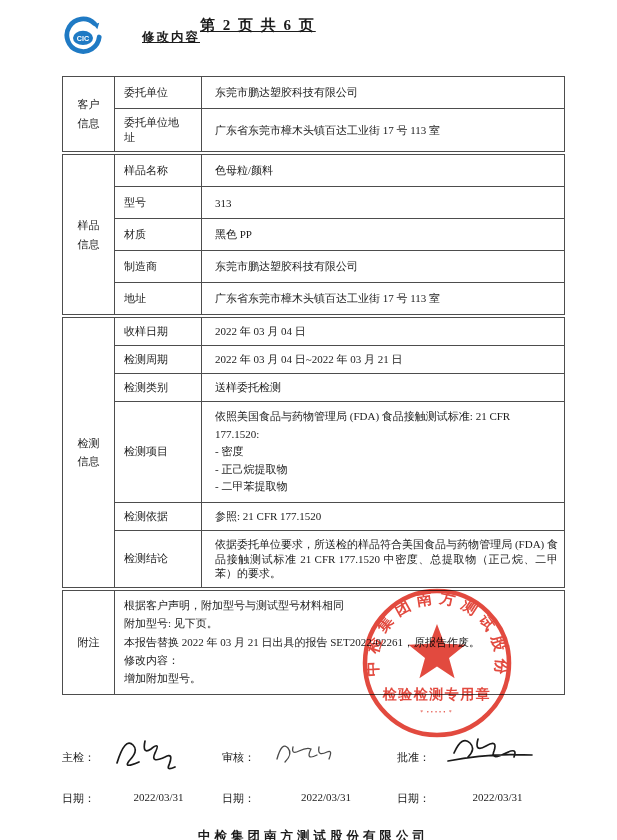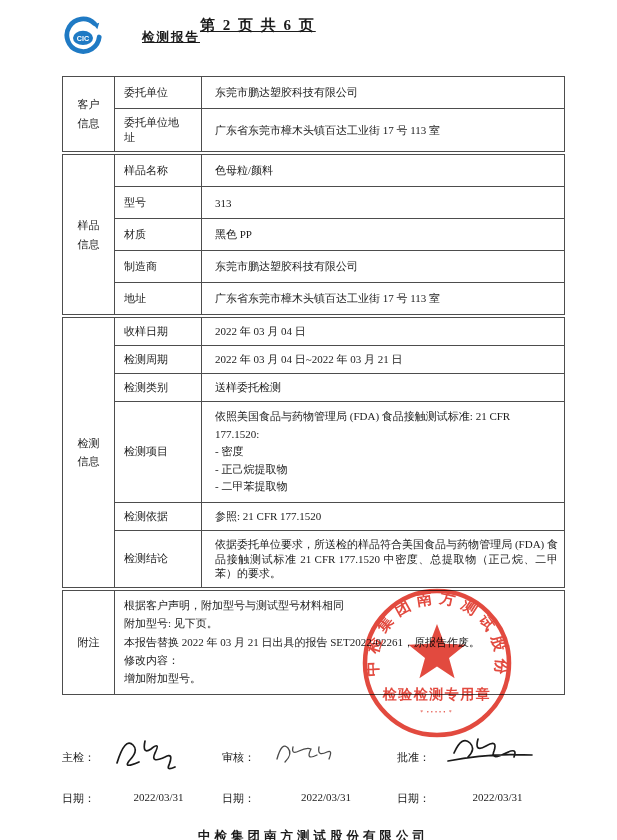--- a/index.html
+++ b/index.html
@@ -62,21 +62,21 @@
 <div class="page">
 
   <div class="hdr">
     <div class="hdr-left">
       <svg class="logo" viewBox="0 0 44 44">
         <path d="M 34,8 A 17,17 0 1 0 39,22" fill="none" stroke="#1f7ac4" stroke-width="5" stroke-linecap="round"></path>
         <path d="M 33,9 l 6,-2 -2,7 z" fill="#1f7ac4"></path>
         <ellipse cx="22" cy="23" rx="10.5" ry="7.5" fill="#1f7ac4"></ellipse>
         <text x="22" y="26" text-anchor="middle" font-size="7.5" font-weight="bold" fill="#ffffff" font-family="Liberation Sans, sans-serif">CIC</text>
       </svg>
-      <span class="hdr-title">检测报告</span>
+      <span class="hdr-title">修改内容</span>
     </div>
     <div class="hdr-page">第 2 页 共 6 页</div>
   </div>
 
   <table class="tbl">
     <tbody>
         <tr class="row-std">
       <td class="sec-label" rowspan="2"><span>客户信息</span></td>
       <td class="f-label">委托单位</td>
       <td class="f-value">东莞市鹏达塑胶科技有限公司</td>

